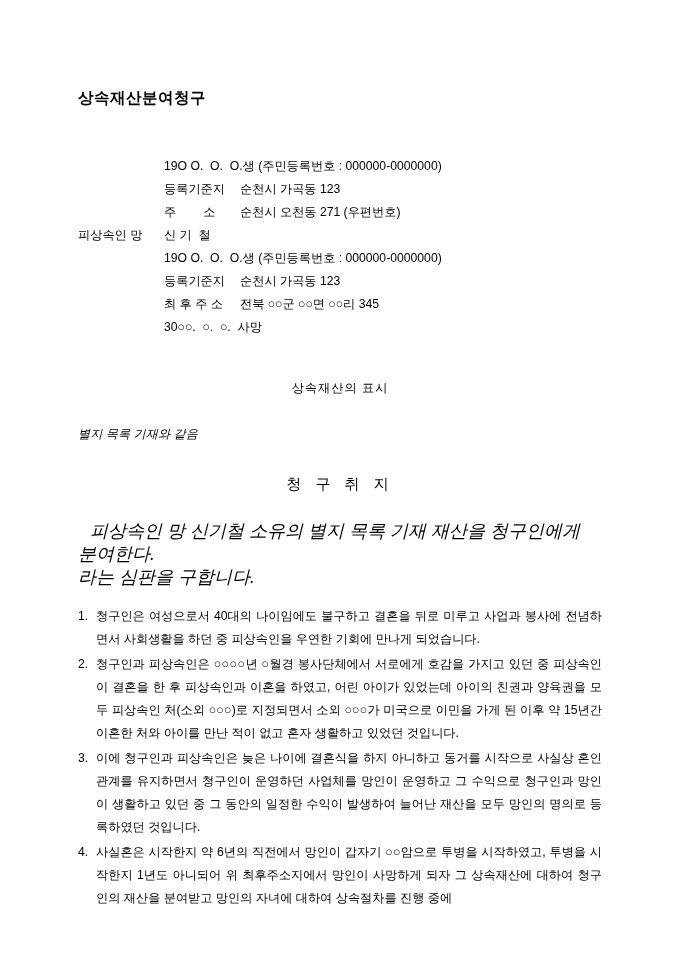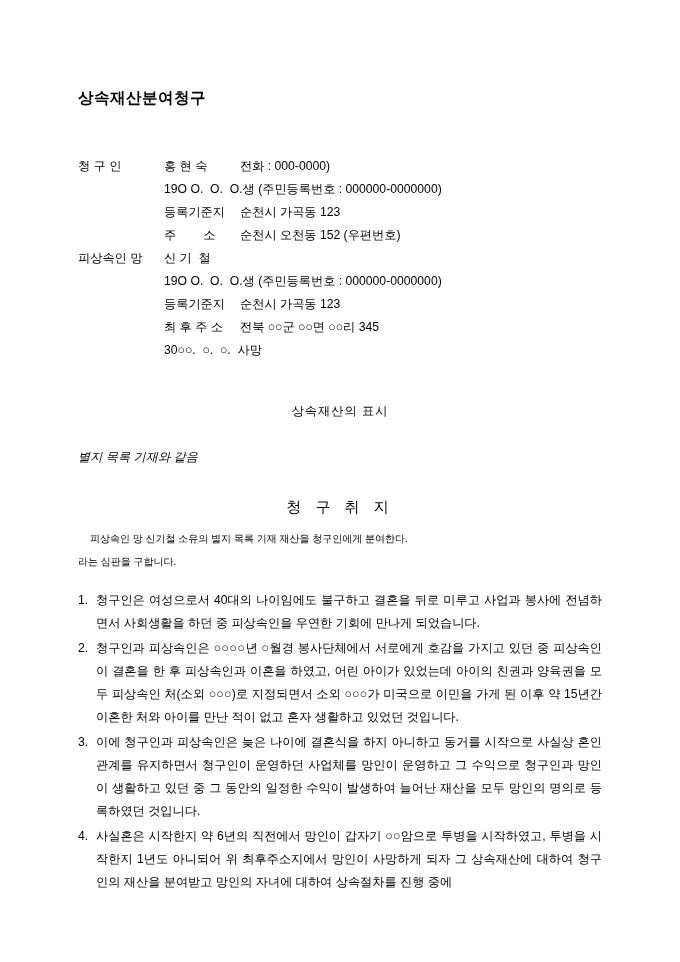--- a/index.html
+++ b/index.html
@@ -58,23 +58,24 @@
     line-height: 22px;
     font-style: italic;
   }
   .section-heading {
     text-align: center;
     font-size: 15px;
     letter-spacing: 5px;
     margin-top: 30px;
   }
   .purport {
-    font-size: 10px;
+    font-size: 18px;
     line-height: 23px;
-    margin-top: 10px;
+    margin-top: 26px;
+    font-style: italic;
   }
   .purport .p1 {
     text-indent: 12px;
   }
   .reasons {
     margin-top: 16px;
     font-size: 12.2px;
     line-height: 23px;
   }
   .reason-item {
@@ -93,27 +94,26 @@
 </style>
 </head>
 <body>
 
 <div class="page">
 
   <div class="doc-title">상속재산분여청구</div>
 
   <div class="block-parties">
 
-    <div class="party-row"><span class="label-w">청 구 인</span><span class="field-label">홍 현 숙</span><span>전화 : 000-0000)</span></div>
 
     <div class="party-row"><span class="label-w"></span><span>19O O.  O.  O.생 (주민등록번호 : 000000-0000000)</span></div>
 
     <div class="party-row"><span class="label-w"></span><span class="field-label">등록기준지</span><span>순천시 가곡동 123</span></div>
 
-    <div class="party-row"><span class="label-w"></span><span class="field-label">주        소</span><span>순천시 오천동 152 (우편번호)</span></div>
+    <div class="party-row"><span class="label-w"></span><span class="field-label">주        소</span><span>순천시 오천동 271 (우편번호)</span></div>
 
     <div class="party-row"><span class="label-w">피상속인 망</span><span>신 기  철</span></div>
 
     <div class="party-row"><span class="label-w"></span><span>19O O.  O.  O.생 (주민등록번호 : 000000-0000000)</span></div>
 
     <div class="party-row"><span class="label-w"></span><span class="field-label">등록기준지</span><span>순천시 가곡동 123</span></div>
 
     <div class="party-row"><span class="label-w"></span><span class="field-label">최 후 주 소</span><span>전북 ○○군 ○○면 ○○리 345</span></div>
 
     <div class="party-row"><span class="label-w"></span><span>30○○.  ○.  ○.  사망</span></div>

